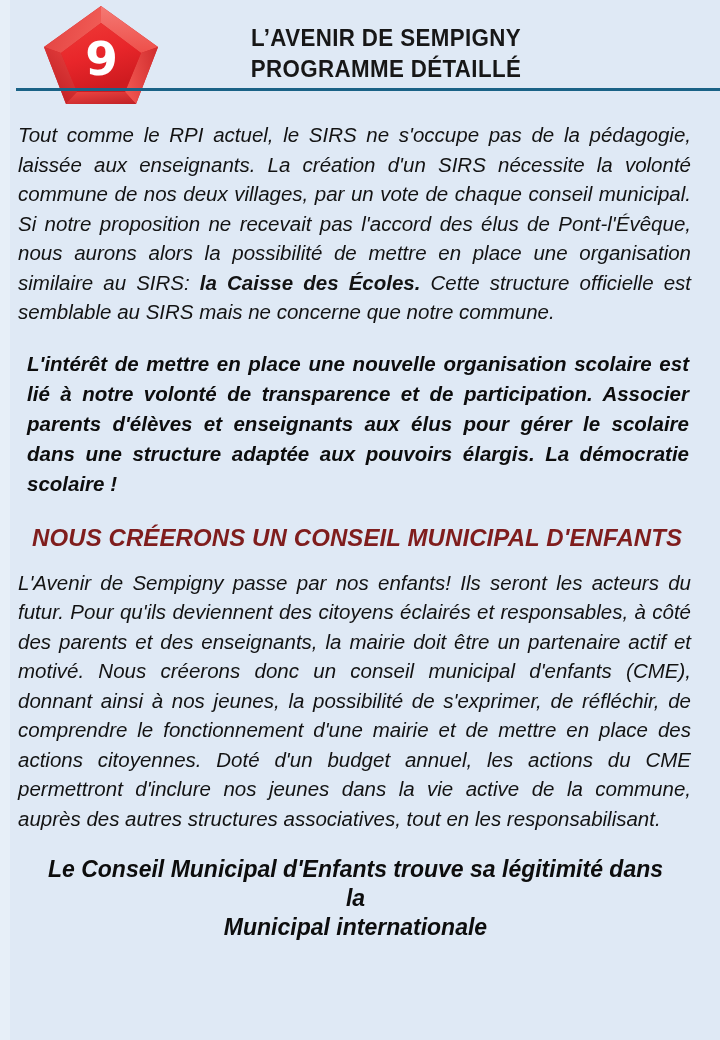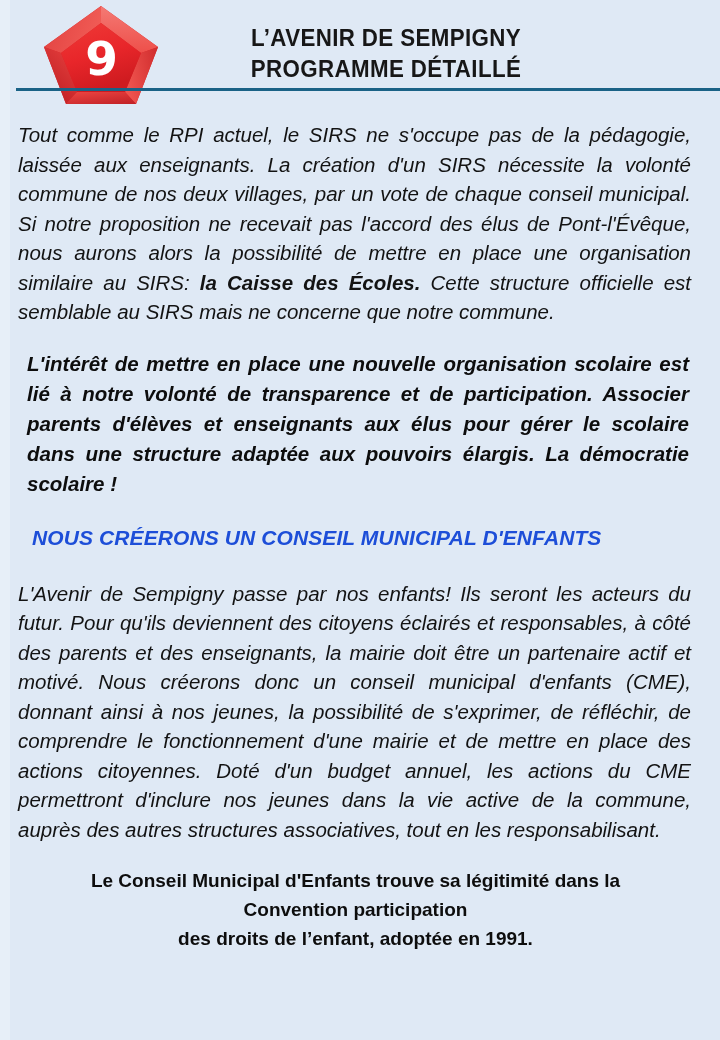--- a/index.html
+++ b/index.html
@@ -136,38 +136,39 @@
     line-height: 30px;
     text-align: justify;
     color: #0d0d0d;
   }
 
   h2.red-heading {
     margin: 26px 0 0 0;
     padding-left: 14px;
     font-weight: bold;
     font-style: italic;
-    font-size: 21px;
+    font-size: 24px;
     line-height: 26px;
-    color: #1d4ed8;
+    color: #7f1d1d;
     text-align: left;
     letter-spacing: 0.1px;
     white-space: nowrap;
   }
 
   p.cme {
-    margin-top: 28px;
+    margin-top: 17px;
     padding-right: 2px;
   }
 
   .closing {
     margin-top: 22px;
     text-align: center;
     font-weight: bold;
-    font-size: 19px;
+    font-style: italic;
+    font-size: 23px;
     line-height: 29px;
     color: #0d0d0d;
     padding: 0 26px;
   }
   .closing .cline {
     display: block;
   }
 </style>
 </head>
 <body>
@@ -234,18 +235,17 @@
     <p class="para intro"><span>Tout comme le RPI actuel, le SIRS ne s'occupe pas de la pédagogie, laissée aux enseignants.  La création d'un SIRS nécessite la volonté commune de nos deux villages, par un vote de chaque conseil municipal. Si notre proposition ne recevait pas l'accord des élus de Pont-l'Évêque, nous aurons alors la possibilité de mettre en place une organisation similaire au SIRS: </span><span class="b">la Caisse des Écoles.</span><span> Cette structure officielle est semblable au SIRS mais ne concerne que notre commune.</span></p>
 
     <p class="emphasis">L'intérêt de mettre en place une nouvelle organisation scolaire est lié à notre volonté de transparence et de participation. Associer parents d'élèves et enseignants aux élus pour gérer le scolaire dans une structure adaptée aux pouvoirs élargis. La démocratie scolaire !</p>
 
     <h2 class="red-heading">NOUS CRÉERONS UN CONSEIL MUNICIPAL D'ENFANTS</h2>
 
     <p class="para cme">L'Avenir de Sempigny passe par nos enfants! Ils seront les acteurs du futur. Pour qu'ils deviennent des citoyens éclairés et responsables, à côté des parents et des enseignants, la mairie doit être un partenaire actif et motivé. Nous créerons donc un conseil municipal d'enfants (CME), donnant ainsi à nos jeunes, la possibilité de s'exprimer, de réfléchir, de comprendre le fonctionnement d'une mairie et de mettre en place des actions citoyennes. Doté d'un budget annuel, les actions du CME permettront d'inclure nos jeunes dans la vie active de la commune, auprès des autres structures associatives, tout en les responsabilisant.</p>
 
     <div class="closing">
       <span class="cline">Le Conseil Municipal d'Enfants trouve sa légitimité dans  la</span>
-      <span class="cline">Convention participation</span>
-      <span class="cline">des droits de l’enfant, adoptée en 1991.</span>
+      <span class="cline">Municipal internationale</span>
     </div>
 
   </div>
 </div>
 
 </body></html>

